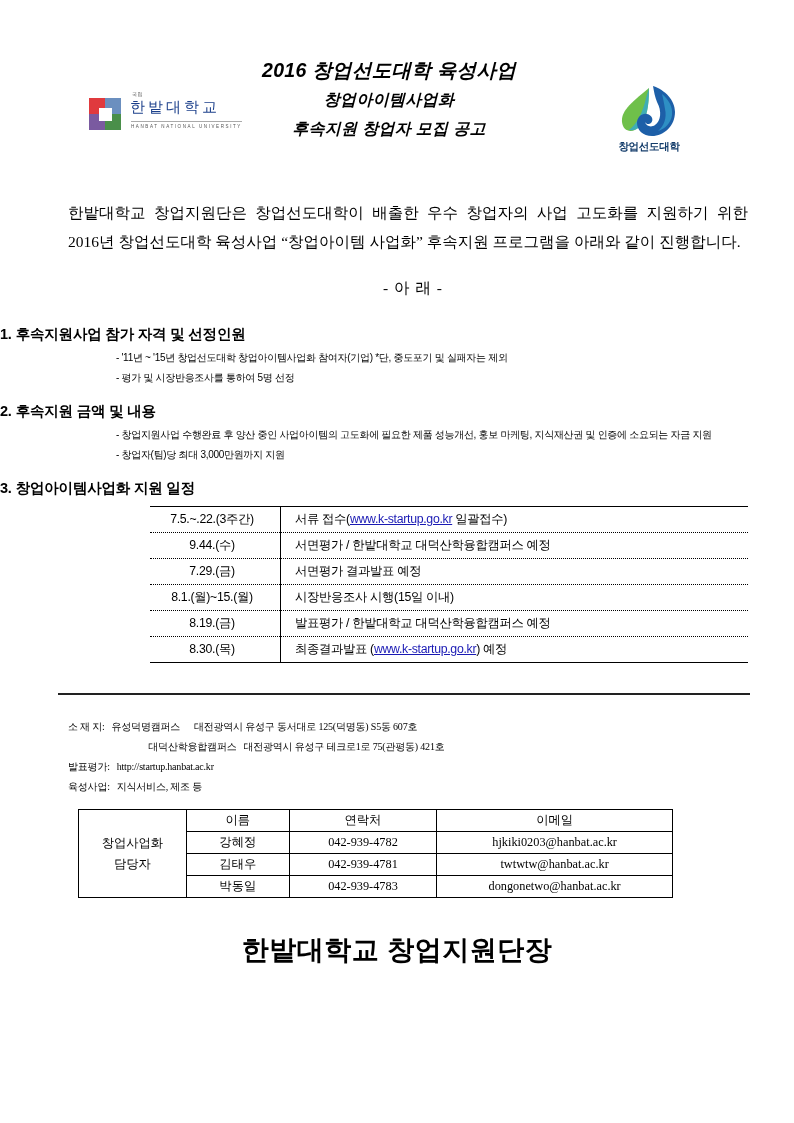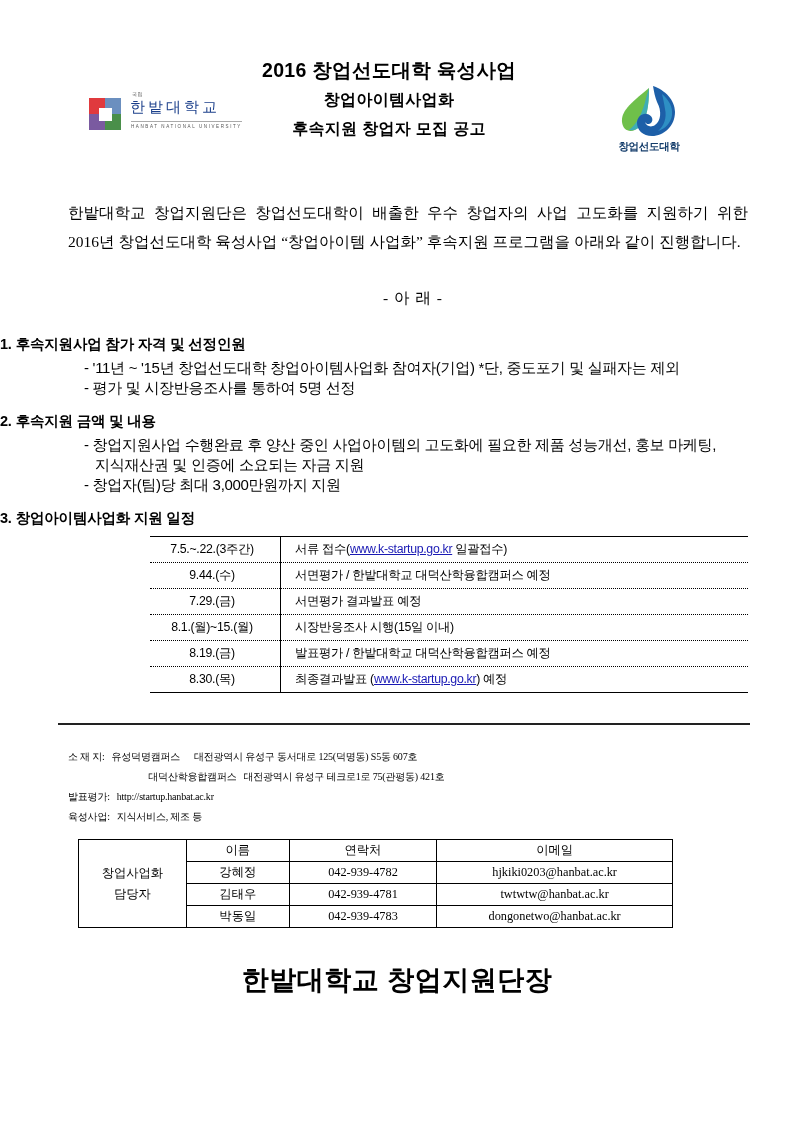--- a/index.html
+++ b/index.html
@@ -28,20 +28,21 @@
     position: relative;
     height: 118px;
     margin-top: 58px;
   }
   .title-block {
     position: absolute;
     left: 0;
     right: 16px;
     top: 0;
     text-align: center;
+    font-style: italic;
   }
   .title-line1 {
     font-family: "Liberation Sans", "DejaVu Sans", sans-serif;
     font-weight: bold;
     font-size: 19.5px;
     letter-spacing: 0.3px;
     line-height: 24px;
   }
   .title-line2,
   .title-line3 {
@@ -141,42 +142,42 @@
   .intro {
     margin: 22px 46px 0 68px;
     font-size: 15.5px;
     line-height: 29px;
     text-align: justify;
     word-break: keep-all;
   }
   .arae {
     text-align: center;
     font-size: 15.5px;
-    margin-top: 32px;
+    margin-top: 22px;
     letter-spacing: 1px;
     padding-left: 32px;
   }
 
   
   .sections { margin-top: 26px; }
   .sec { margin-top: 14px; }
   .sec:first-child { margin-top: 0; }
   .sec-head {
     font-family: "Liberation Sans", "DejaVu Sans", sans-serif;
     font-weight: bold;
     font-size: 14.5px;
     letter-spacing: -0.2px;
   }
   .sec-head .num { margin-right: 4px; }
   .bullets { margin: 4px 0 0 0; }
   .bullet {
     font-family: "Liberation Sans", "DejaVu Sans", sans-serif;
-    font-size: 15px;
+    font-size: 10px;
     line-height: 20px;
-    margin-left: 84px;
+    margin-left: 116px;
     margin-right: 46px;
     text-indent: -11px;
     padding-left: 11px;
     letter-spacing: -0.3px;
     word-break: keep-all;
   }
 
   
   .sched-wrap {
     margin: 8px 46px 0 150px;

